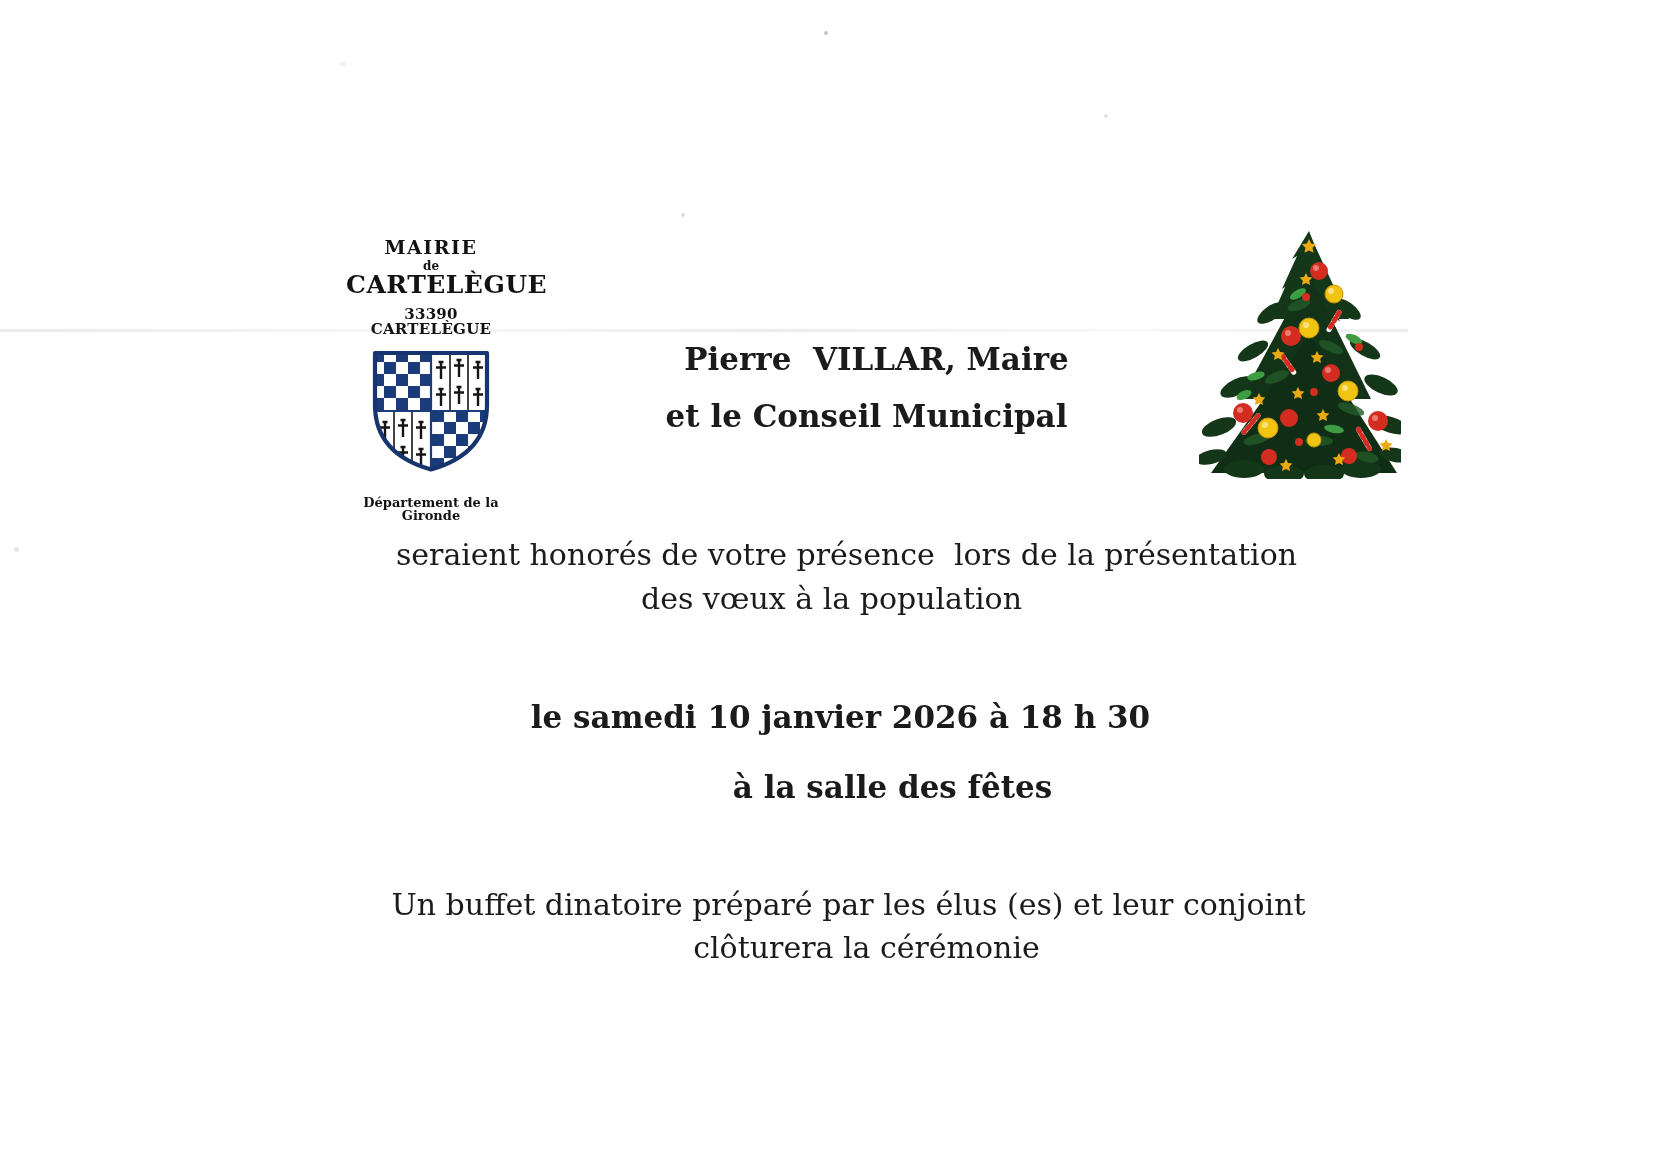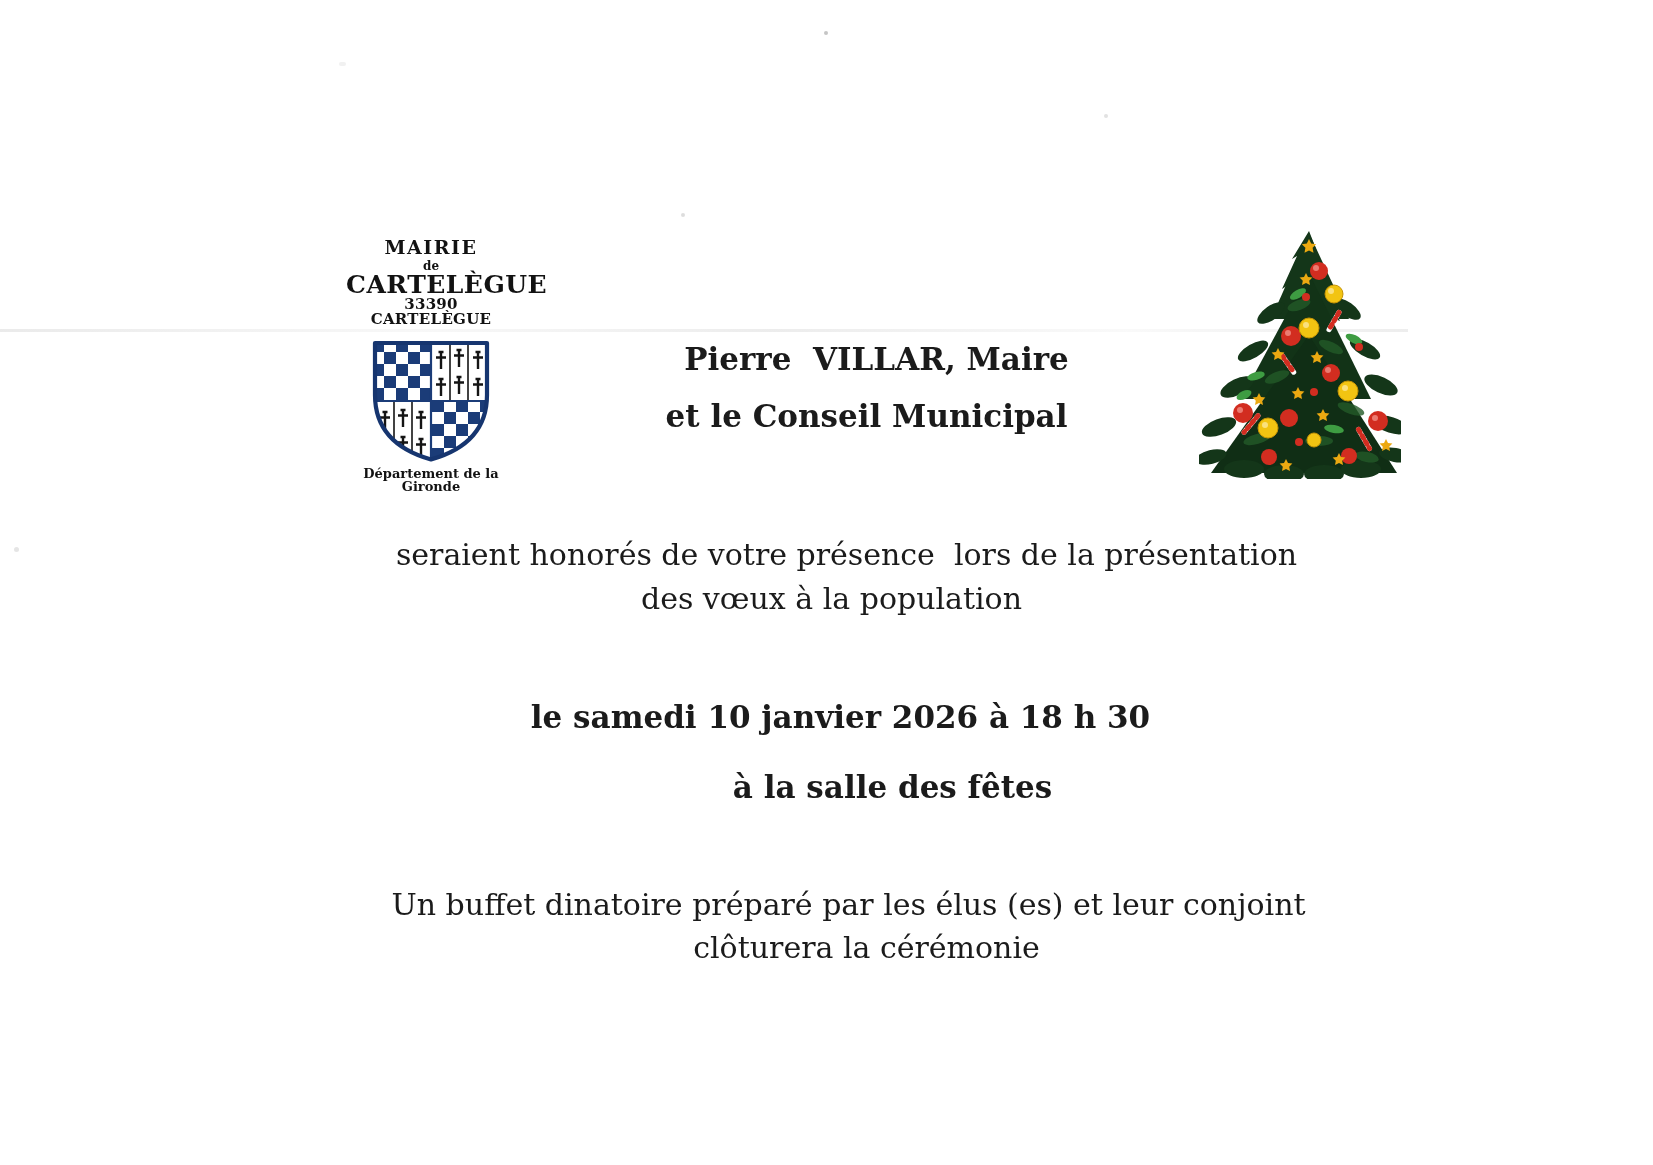--- a/index.html
+++ b/index.html
@@ -19,23 +19,23 @@
   .speck.s2{left:681px;top:213px;width:4px;height:4px;opacity:.6;}
   .speck.s3{left:1104px;top:114px;width:4px;height:4px;opacity:.5;}
   .speck.s4{left:14px;top:547px;width:5px;height:5px;opacity:.45;}
   .speck.s5{left:339px;top:62px;width:7px;height:4px;opacity:.25;border-radius:2px;}
 
   
   .logo{position:absolute;left:346px;top:238px;width:170px;text-align:center;color:#121212;}
   .logo .org{font-size:19px;font-weight:bold;letter-spacing:1.5px;line-height:1;}
   .logo .de{font-size:12px;font-weight:bold;line-height:1;margin-top:3px;}
   .logo .commune{font-size:25px;font-weight:bold;letter-spacing:.5px;line-height:1;}
-  .logo .postal{font-size:15px;font-weight:bold;letter-spacing:.3px;line-height:1;margin-top:0;}
+  .logo .postal{font-size:15px;font-weight:bold;letter-spacing:.3px;line-height:1;margin-top:10px;}
   .logo .shield{margin-top:13px;}
-  .logo .dept{font-size:13px;font-weight:bold;line-height:1;margin-top:1px;}
+  .logo .dept{font-size:13px;font-weight:bold;line-height:1;margin-top:20px;}
 
   
   .tree{position:absolute;left:1199px;top:227px;}
 
   
   .line{position:absolute;left:0;width:1653px;text-align:center;white-space:pre-wrap;line-height:1.05;}
   .host1 {top:343px;font-size:31px;font-weight:bold;transform:translateX(50px);}
   .host2 {top:400px;font-size:31px;font-weight:bold;transform:translateX(40px);}
   .body1 {top:539px;font-size:30px;transform:translateX(20px);}
   .body2 {top:583px;font-size:30px;transform:translateX(5px);}

